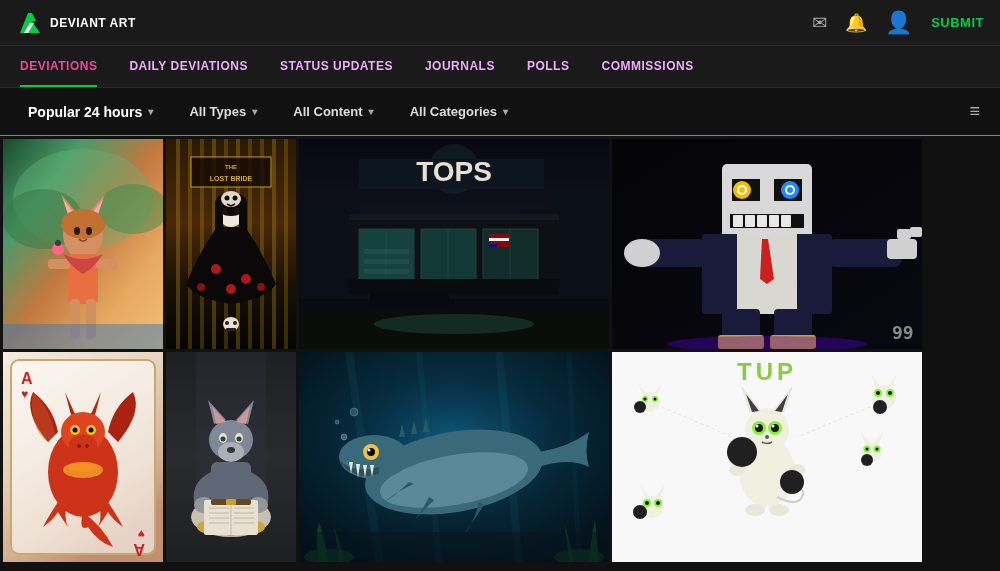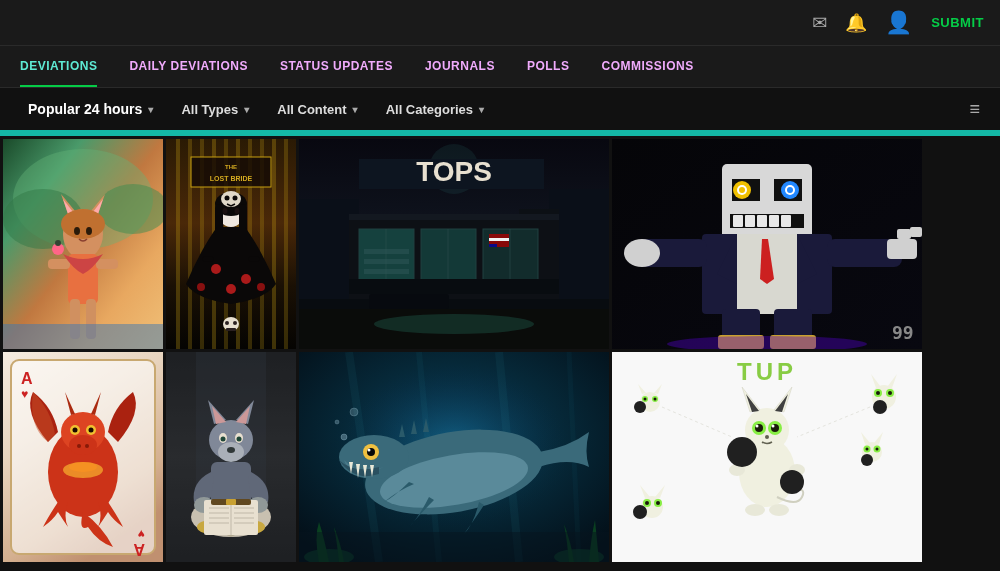--- a/index.html
+++ b/index.html
@@ -98,33 +98,33 @@
       font-weight: bold;
       letter-spacing: 0.5px;
       cursor: pointer;
       text-transform: uppercase;
       height: 100%;
       display: flex;
       align-items: center;
       border-bottom: 2px solid transparent;
     }
     .sub-nav-item.active {
-      color: #5eead4;
+      color: #ec4899;
       border-bottom: 2px solid #05cc47;
     }
 
     
     .filter-bar {
       display: flex;
       align-items: center;
       background: #111;
       height: 48px;
       padding: 0 20px;
-      gap: 12px;
-      border-bottom: 6px solid #14b8a6;
+      gap: 20px;
+      border-bottom: 1px solid #14b8a6;
     }
     .filter-btn {
       display: flex;
       align-items: center;
       gap: 6px;
       background: transparent;
       border: none;
       color: #ddd;
       font-size: 13px;
       font-weight: bold;
@@ -178,20 +178,27 @@
     
     .svg-container {
       width: 100%;
       height: 100%;
     }
   </style>
 </head>
 <body>
 
 <nav class="top-nav">
+  <div class="logo">
+    <svg class="logo-icon" viewBox="0 0 28 28" fill="none" xmlns="http://www.w3.org/2000/svg">
+      <polygon points="4,24 12,4 16,4 20,12 16,12 24,24" fill="#05cc47"></polygon>
+      <polygon points="14,14 18,14 12,24 8,24" fill="#fff"></polygon>
+    </svg>
+    <span style="font-weight:bold;font-size:12px;color:#fff;letter-spacing:0.5px;">DEVIANT ART</span>
+  </div>
 
 
   <div class="nav-right">
     <span class="nav-icon-btn">✉</span>
     <span class="nav-icon-btn">🔔</span>
     <span class="nav-icon-btn" style="font-size:22px;">👤</span>
     <span class="submit-btn">SUBMIT</span>
   </div>
 </nav>
 

